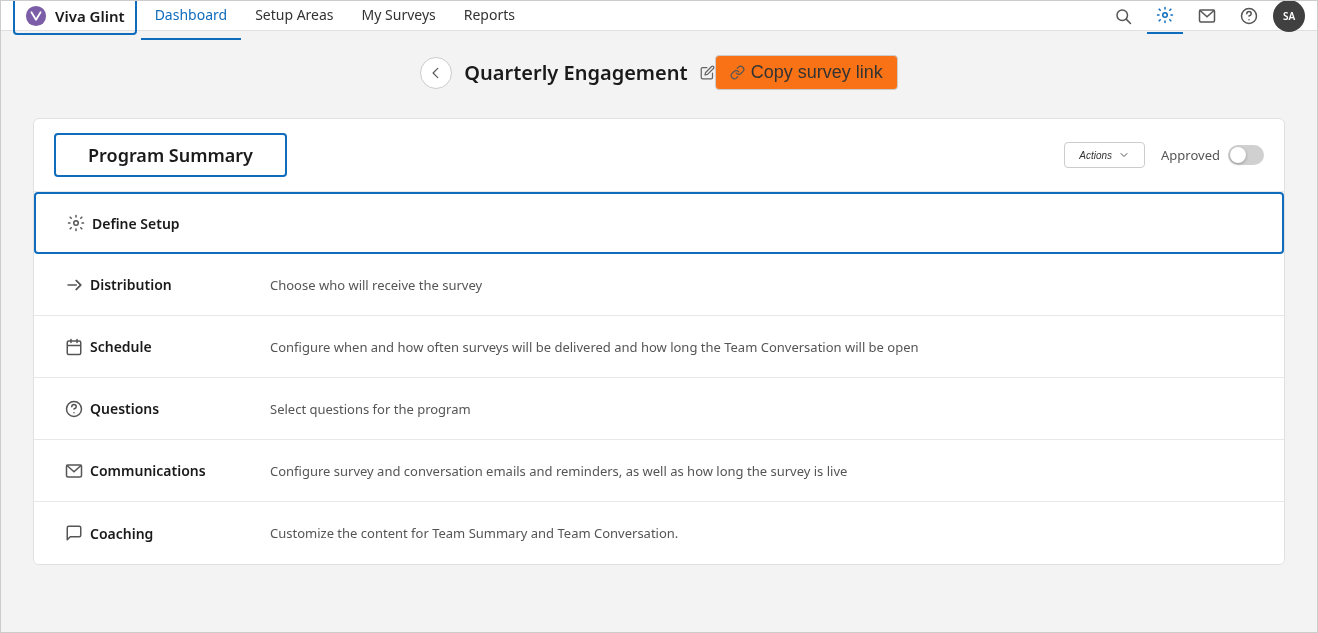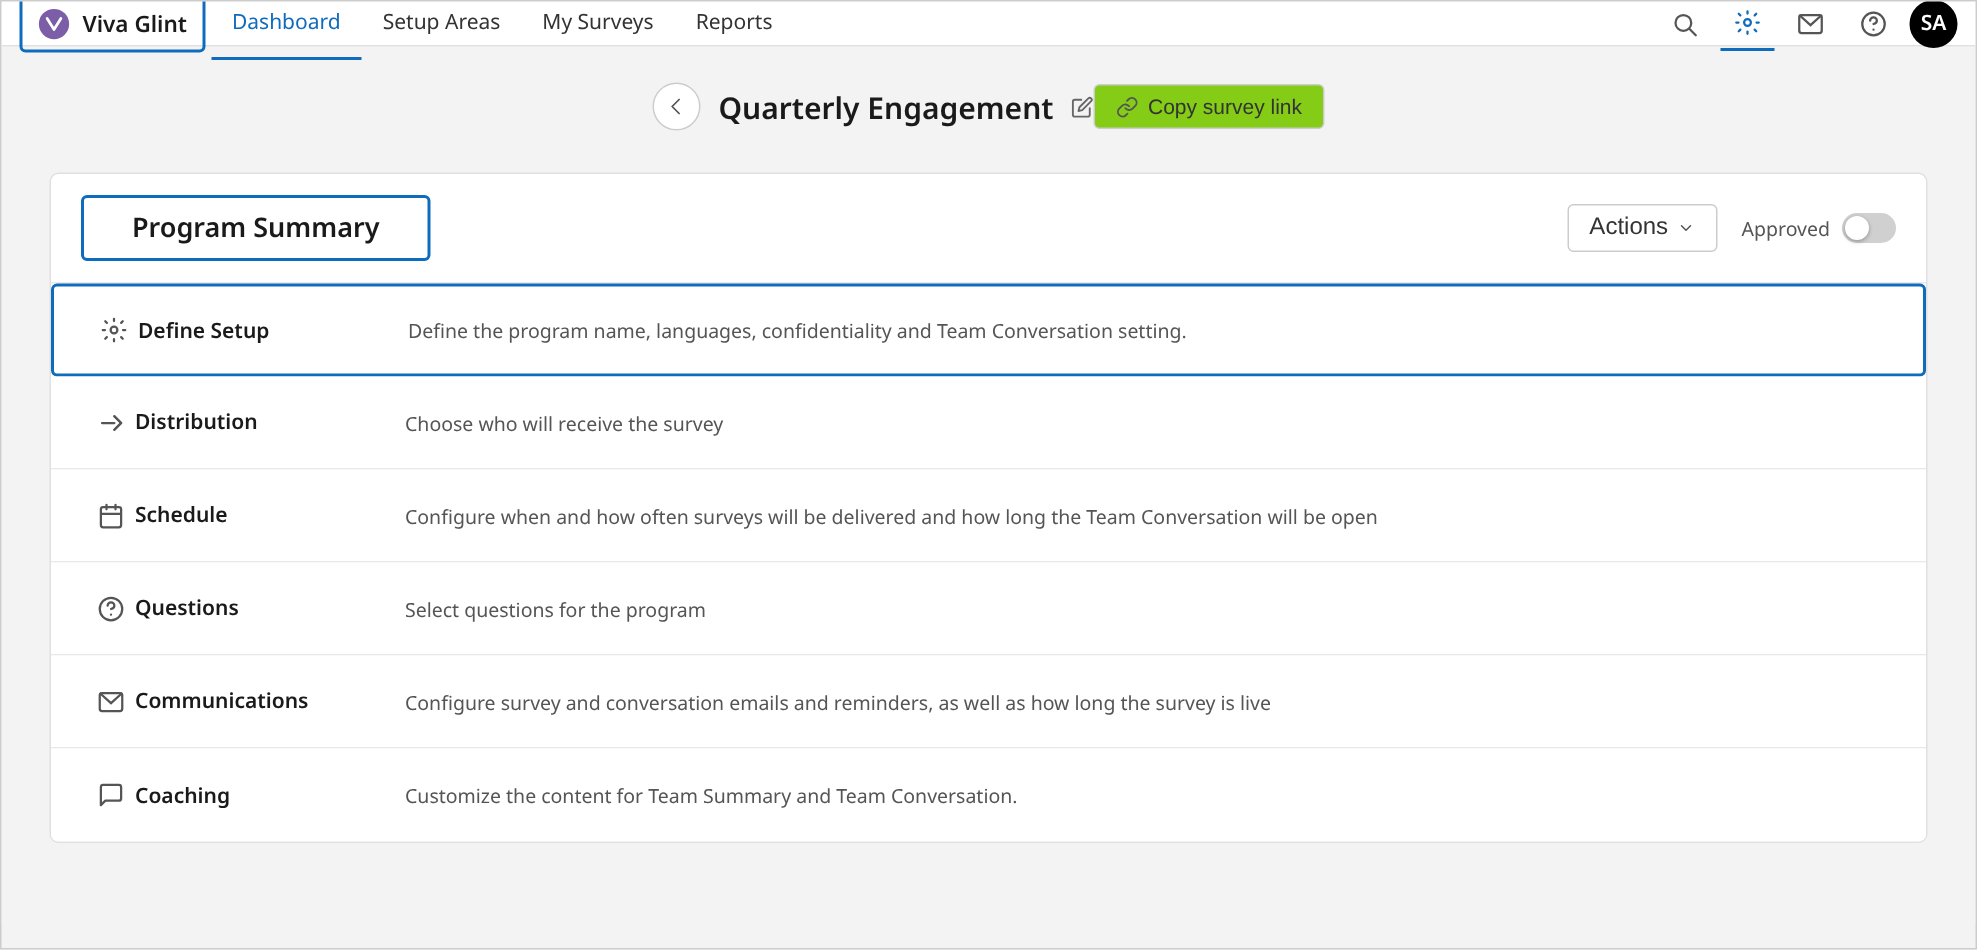--- a/index.html
+++ b/index.html
@@ -83,23 +83,23 @@
     }
     .nav-icon-btn.active-icon {
       color: #0f6cbd;
       border-bottom: 2px solid #0f6cbd;
       border-radius: 0;
     }
     .avatar {
       width: 32px;
       height: 32px;
       border-radius: 50%;
-      background: #000000;
+      background: #404040;
       color: #fff;
-      font-size: 14px;
+      font-size: 10px;
       font-weight: 600;
       display: flex;
       align-items: center;
       justify-content: center;
       cursor: pointer;
     }
 
     
     .content-area {
       background: #f3f3f3;
@@ -147,22 +147,22 @@
       display: flex;
       align-items: center;
     }
     .copy-link-btn {
       display: flex;
       align-items: center;
       gap: 6px;
       padding: 6px 14px;
       border: 1px solid #ccc;
       border-radius: 4px;
-      background: #84cc16;
-      font-size: 14px;
+      background: #f97316;
+      font-size: 18px;
       cursor: pointer;
       color: #333;
     }
 
     
     .program-summary-card {
       background: #fff;
       border-radius: 6px;
       border: 1px solid #e0e0e0;
       overflow: hidden;
@@ -190,23 +190,24 @@
       gap: 16px;
     }
     .actions-btn {
       display: flex;
       align-items: center;
       gap: 6px;
       padding: 6px 14px;
       border: 1px solid #ccc;
       border-radius: 4px;
       background: #fff;
-      font-size: 16px;
+      font-size: 10px;
       cursor: pointer;
       color: #333;
+      font-style: italic;
     }
     .approved-row {
       display: flex;
       align-items: center;
       gap: 8px;
       font-size: 13px;
       color: #555;
     }
     
     .toggle {
@@ -363,21 +364,20 @@
     </div>
 
     <div class="menu-item selected">
       <div class="menu-icon">
         <svg width="18" height="18" viewBox="0 0 24 24" fill="none">
           <circle cx="12" cy="12" r="3" stroke="#555" stroke-width="2"></circle>
           <path d="M12 2v2M12 20v2M4.22 4.22l1.42 1.42M18.36 18.36l1.42 1.42M2 12h2M20 12h2M4.22 19.78l1.42-1.42M18.36 5.64l1.42-1.42" stroke="#555" stroke-width="2" stroke-linecap="round"></path>
         </svg>
       </div>
       <span class="menu-label">Define Setup</span>
-      <span class="menu-desc">Define the program name, languages, confidentiality and Team Conversation setting.</span>
     </div>
 
     <div class="menu-item">
       <div class="menu-icon">
         <svg width="18" height="18" viewBox="0 0 24 24" fill="none">
           <polyline points="9,18 3,12 9,6" stroke="#555" stroke-width="2" stroke-linecap="round" stroke-linejoin="round" transform="rotate(180,12,12)"></polyline>
           <line x1="4" y1="12" x2="15" y2="12" stroke="#555" stroke-width="2" stroke-linecap="round"></line>
           <polyline points="15,6 21,12 15,18" stroke="#555" stroke-width="2" stroke-linecap="round" stroke-linejoin="round"></polyline>
         </svg>
       </div>

